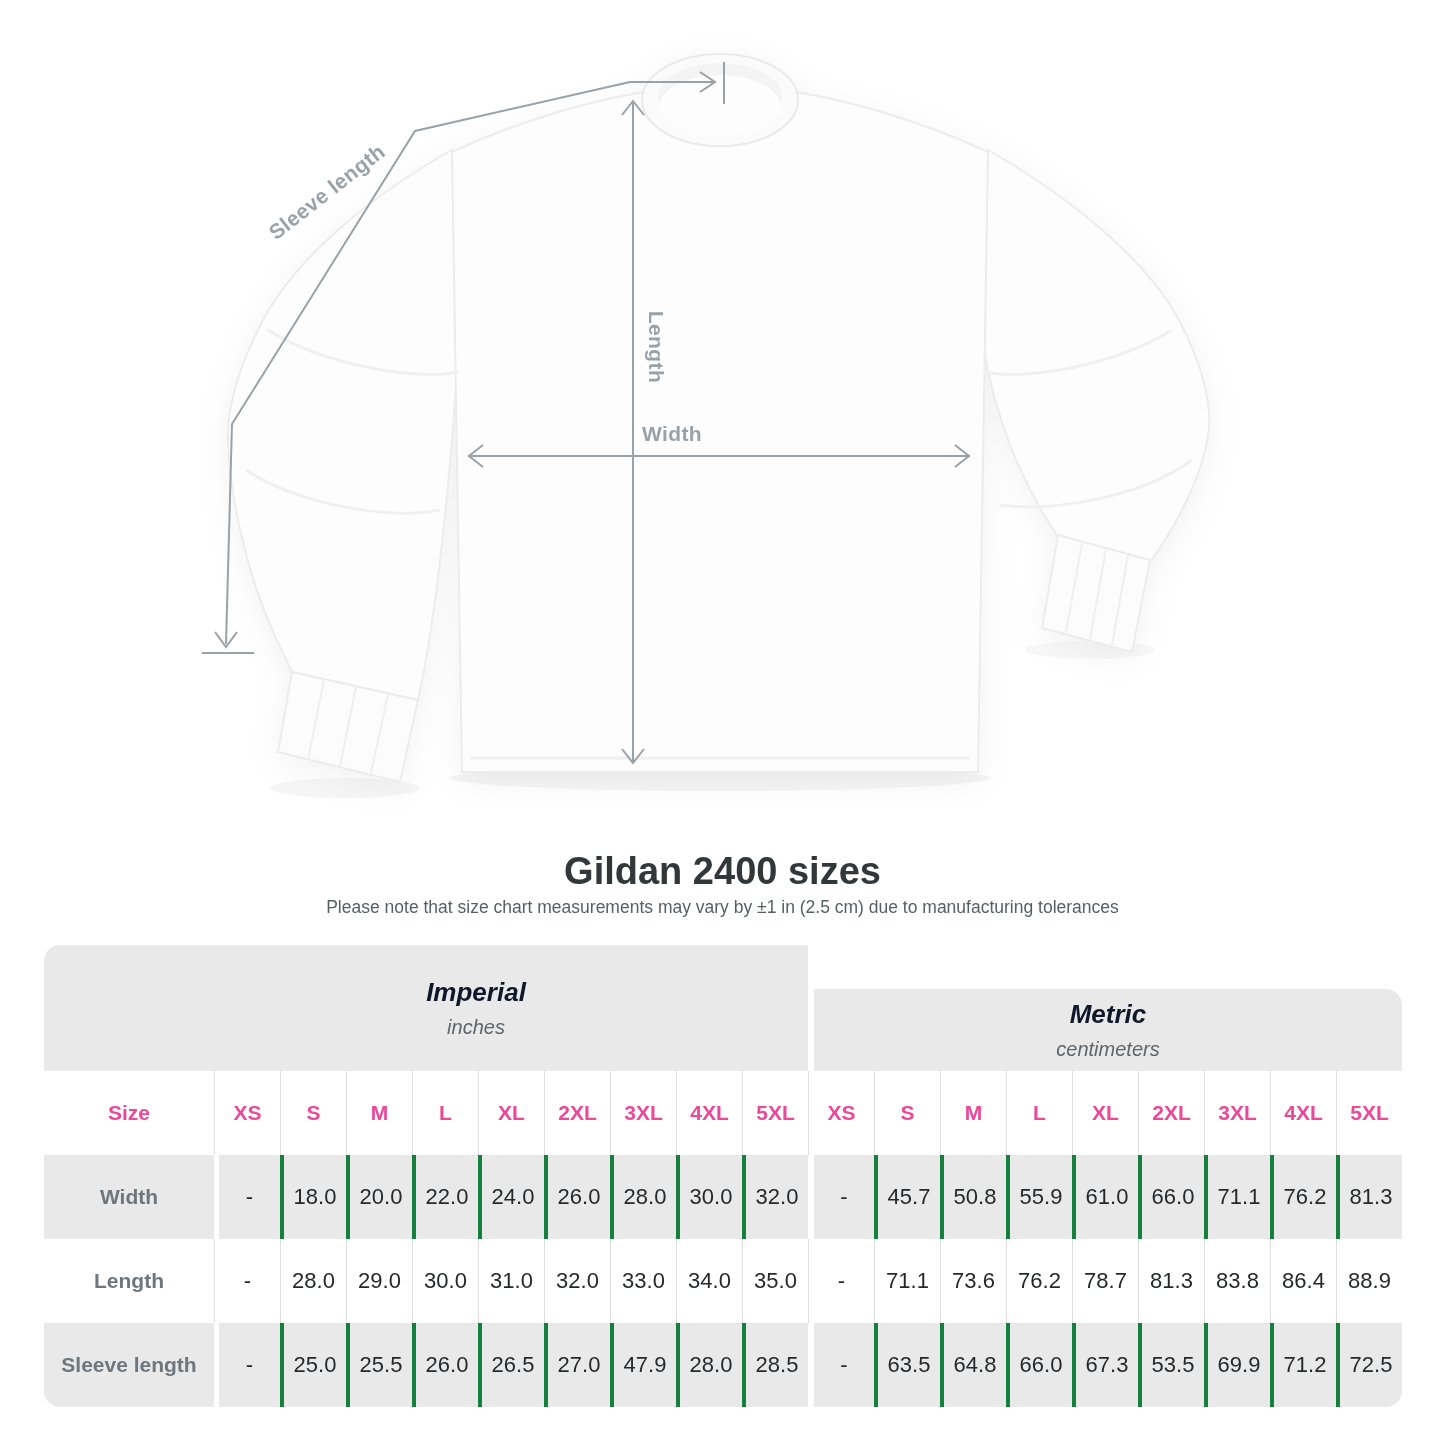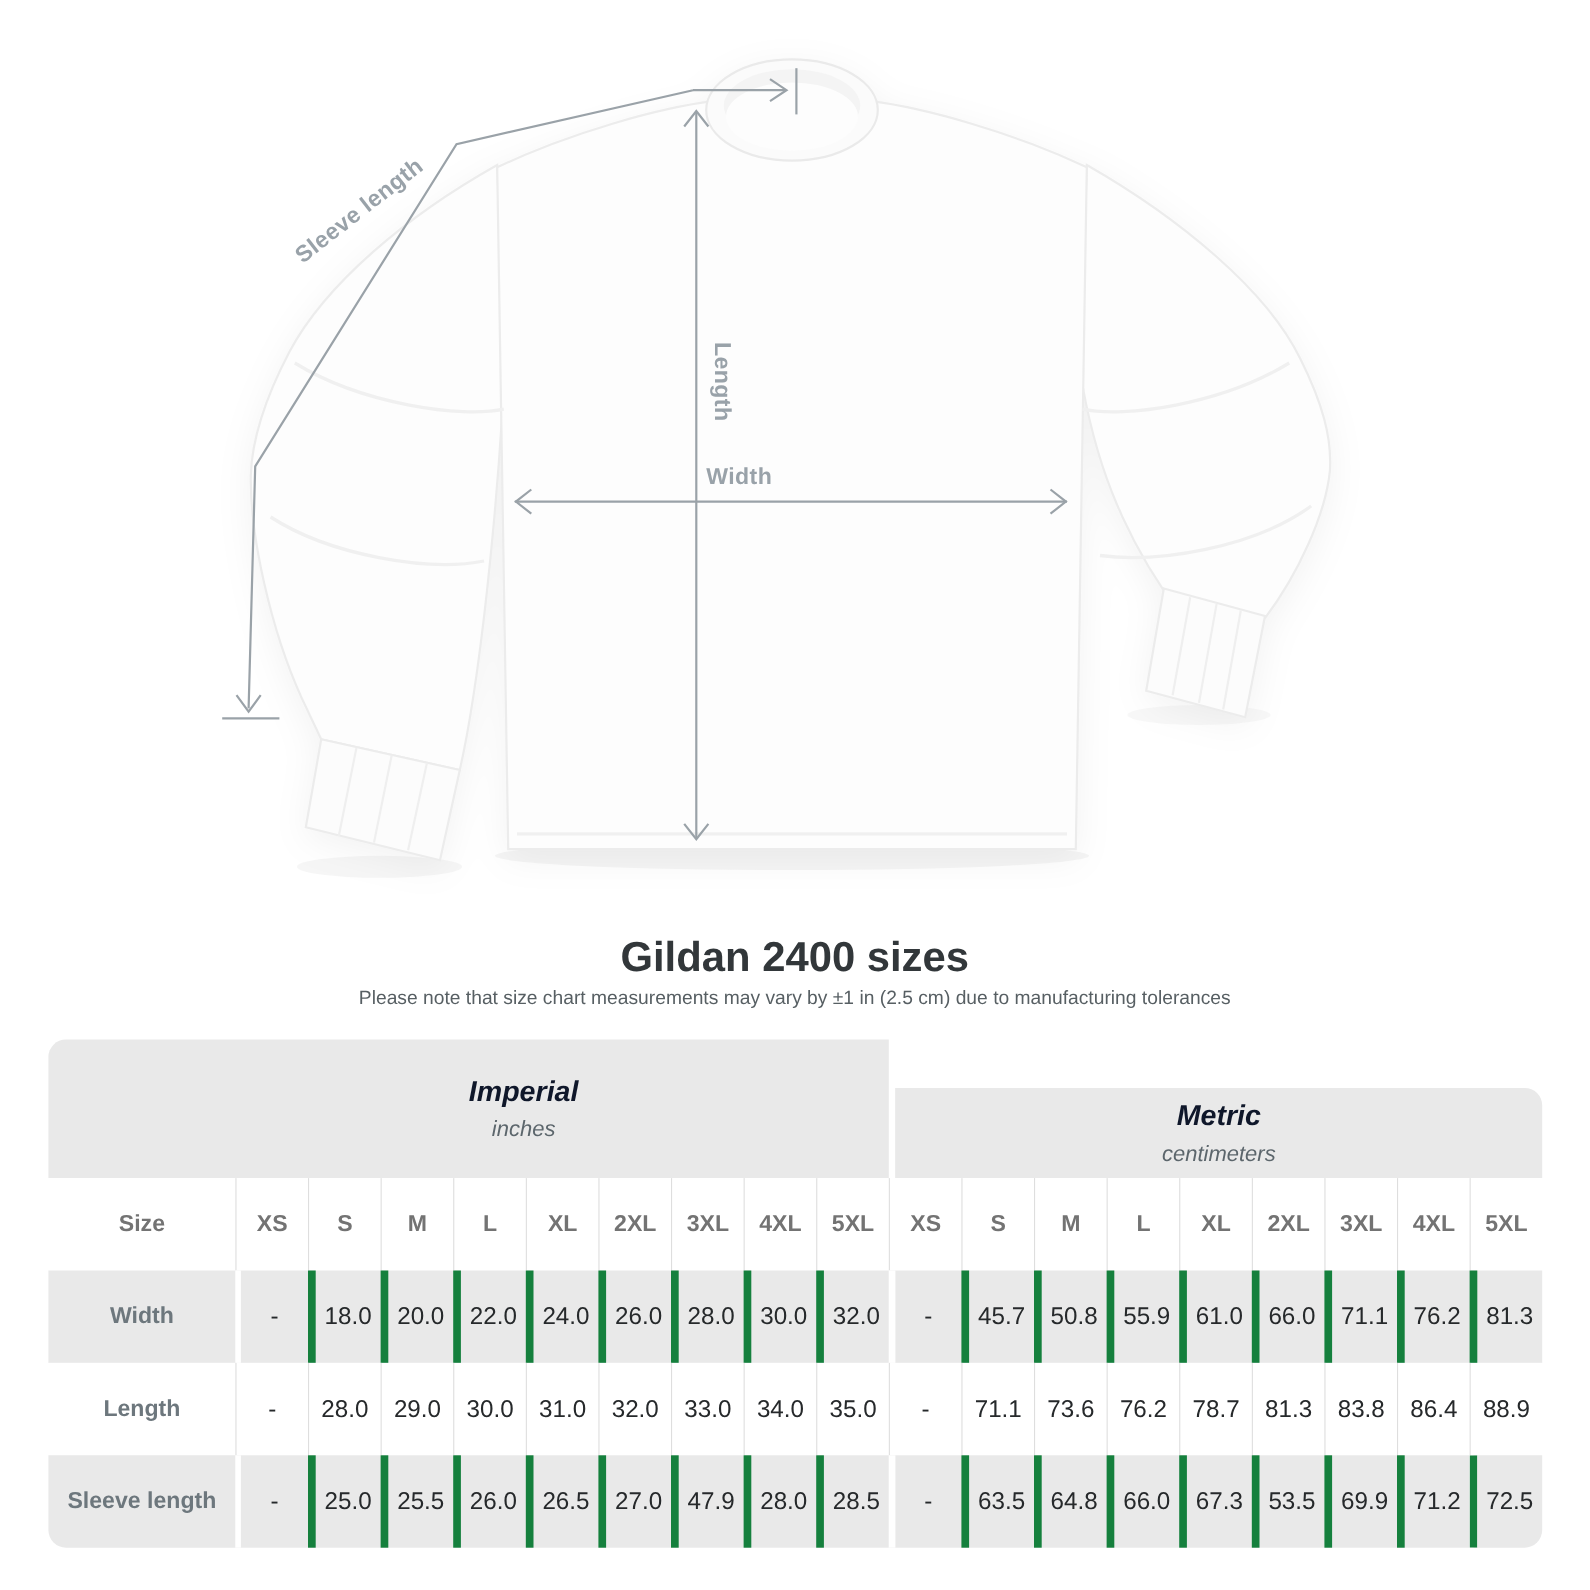--- a/index.html
+++ b/index.html
@@ -26,25 +26,25 @@
   .row{display:grid;grid-template-columns:170px repeat(18,66px);}
   .row.band{height:126px;}
   .row.sizes,.row.data{height:84px;}
   .cell{display:flex;align-items:center;justify-content:center;font-size:22px;color:#26292b;}
   .band .grp{display:flex;flex-direction:column;align-items:center;justify-content:center;background:#e9e9e9;}
   .band .g1{grid-column:1/11;border-radius:16px 0 0 0;padding-left:100px;}
   .band .g2{grid-column:11/20;border-left:6px solid #ffffff;border-radius:0 16px 0 0;margin-top:44px;}
   .gname{font-size:26px;font-weight:700;font-style:italic;color:#0f172a;}
   .gunit{font-size:20px;font-style:italic;color:#5c666c;margin-top:8px;}
   .cell.label{font-weight:700;color:#6d777d;font-size:21px;}
-  .row.sizes .cell{font-weight:700;color:#737373;font-size:21px;background:#ffffff;}
+  .row.sizes .cell{font-weight:700;color:#ec4899;font-size:21px;background:#ffffff;}
   .row.white .cell{background:#ffffff;}
   .row.white .cell + .cell{border-left:1px solid #dedede;text-align:right;}
   .row.gray .cell{background:#e9e9e9;}
-  .row.gray .cell + .cell{border-left:7px solid #15803d;}
+  .row.gray .cell + .cell{border-left:4px solid #15803d;}
   .row.gray .cell.first{border-left:5px solid #ffffff;}
   .row.gray .cell.bnd{border-left:6px solid #ffffff;}
   .row.last .cell.label{border-radius:0 0 0 16px;}
   .row.last .cell.endcap{border-radius:0 0 16px 0;}
 </style>
 </head>
 <body>
 
 <div class="stage">
 

